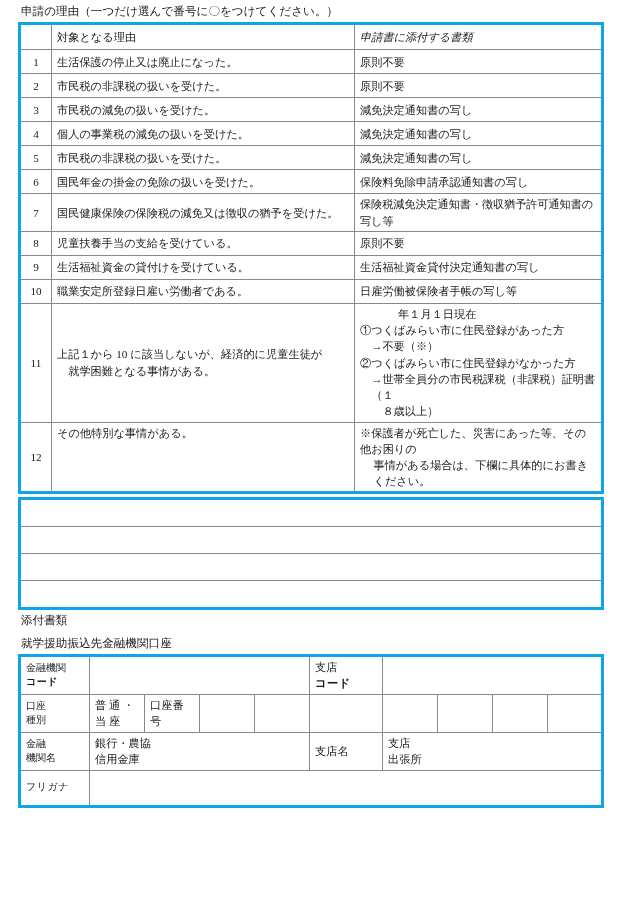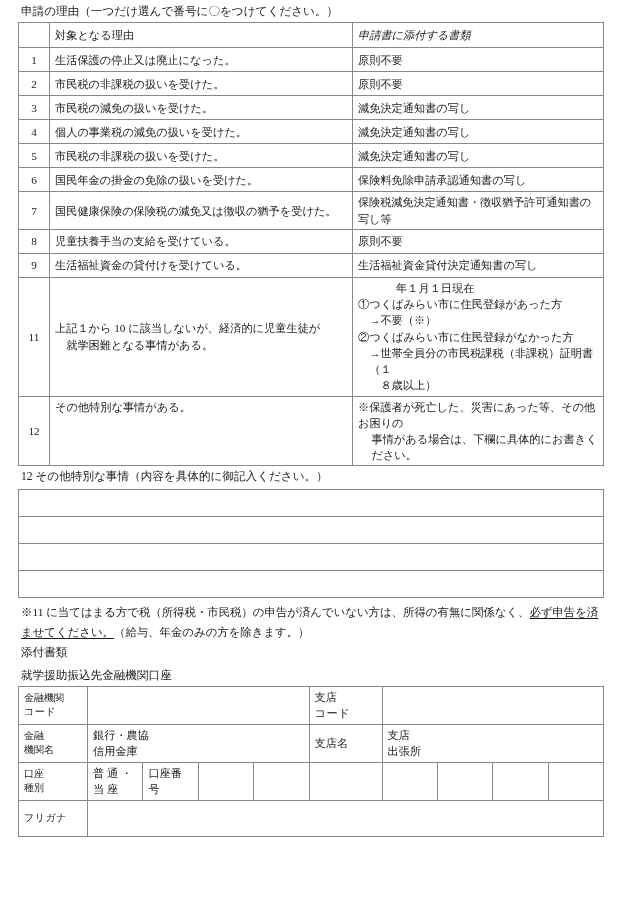--- a/index.html
+++ b/index.html
@@ -39,21 +39,21 @@
   table.bordered td, table.bordered th {
     border: 1px solid #888888;
     padding: 2px 5px;
     vertical-align: middle;
     font-weight: normal;
     text-align: left;
     font-size: 11.2px;
     line-height: 1.45;
   }
   table.bordered {
-    border: 1px solid #0ea5e9;
+    border: 3px solid #0ea5e9;
   }
 
   
   .reason-table td {
     height: 19px;
   }
   .reason-table .col-num {
     width: 26px;
     text-align: center;
     padding: 2px 2px;
@@ -120,21 +120,21 @@
     padding: 1px 3px;
     line-height: 1.5;
   }
   .bank-table .lbl {
     width: 58px;
     font-size: 10px;
   }
   .bank-table .two-line { line-height: 1.45; }
   .bank-table .rowh { height: 38px; }
   .bank-table .rowh1 { height: 36px; }
-  .kana-sp { letter-spacing: 0.5px; }
+  .kana-sp { letter-spacing: 0.5px; font-weight: bold; }
   .bank-right {
     text-align: right;
     padding-right: 4px;
   }
   .bank-right .br2 { display: block; }
   .an-cell { width: 33px; }
   .acct-lbl { width: 72px; }
   .type-cell { width: 118px; }
   .branch-lbl { width: 62px; }
   .mt6 { margin-top: 5px; }
@@ -193,20 +193,25 @@
     <tr>
       <td class="col-num">8</td>
       <td>児童扶養手当の支給を受けている。</td>
       <td>原則不要</td>
     </tr>
     <tr>
       <td class="col-num">9</td>
       <td>生活福祉資金の貸付けを受けている。</td>
       <td>生活福祉資金貸付決定通知書の写し</td>
     </tr>
+    <tr>
+      <td class="col-num">10</td>
+      <td>職業安定所登録日雇い労働者である。</td>
+      <td>日雇労働被保険者手帳の写し等</td>
+    </tr>
 
     <tr>
       <td class="col-num reason-num-top">11</td>
       <td class="cell-multi">
         <span>上記１から 10 に該当しないが、経済的に児童生徒が</span>
         <span class="indent-1">就学困難となる事情がある。</span>
       </td>
       <td class="cell-multi">
         <span class="center-ind">年１月１日現在</span>
         <span>①つくばみらい市に住民登録があった方</span>
@@ -221,40 +226,38 @@
       <td class="col-num reason-num-top">12</td>
       <td class="cell-multi" style="vertical-align:top;">その他特別な事情がある。</td>
       <td class="note-cell">
         <span>※保護者が死亡した、災害にあった等、その他お困りの</span>
         <span class="nc2">事情がある場合は、下欄に具体的にお書きください。</span>
       </td>
     </tr>
   </tbody>
     </table>
 
-  <div class="line-label mt3">12 その他特別な事情（内容を具体的に御記入ください。）</div>
 
   <table class="bordered freebox">
     <tbody>
         <tr>
           <td>&nbsp;</td>
         </tr>
     <tr>
           <td>&nbsp;</td>
         </tr>
     <tr>
           <td>&nbsp;</td>
         </tr>
     <tr>
           <td>&nbsp;</td>
         </tr>
   </tbody>
     </table>
 
-  <p class="para"><span>※11 に当てはまる方で税（所得税・市民税）の申告が済んでいない方は、所得の有無に関係なく、</span><u>必ず申告を済</u><u>ませてください。</u><span>（給与、年金のみの方を除きます。）</span></p>
 
   <div class="line-label mt3">添付書類</div>
 
 
   <div class="line-label mt6">就学援助振込先金融機関口座</div>
 
   <table class="bordered bank-table">
     <tbody>
         <tr class="rowh1">
       <td class="lbl two-line">
@@ -264,50 +267,50 @@
       <td colspan="4">&nbsp;</td>
       <td class="branch-lbl two-line">
         <span>支店</span><br>
         <span class="kana-sp">コード</span>
       </td>
       <td colspan="4">&nbsp;</td>
     </tr>
 
     <tr class="rowh">
       <td class="lbl two-line">
+        <span>口座</span><br>
+        <span>種別</span>
+      </td>
+      <td class="type-cell">普 通 ・ 当 座</td>
+      <td class="acct-lbl">口座番号</td>
+      <td class="an-cell">&nbsp;</td>
+      <td class="an-cell">&nbsp;</td>
+      <td class="an-cell">&nbsp;</td>
+      <td class="an-cell">&nbsp;</td>
+      <td class="an-cell">&nbsp;</td>
+      <td class="an-cell">&nbsp;</td>
+      <td class="an-cell">&nbsp;</td>
+    </tr>
+
+    <tr class="rowh">
+      <td class="lbl two-line">
         <span>金融</span><br>
         <span>機関名</span>
       </td>
       <td colspan="4" class="bank-right">
         <span class="br2">銀行・農協</span>
         <span class="br2">信用金庫</span>
       </td>
       <td class="branch-lbl">支店名</td>
       <td colspan="4" class="bank-right">
         <span class="br2">支店</span>
         <span class="br2">出張所</span>
       </td>
     </tr>
 
-    <tr class="rowh">
-      <td class="lbl two-line">
-        <span>口座</span><br>
-        <span>種別</span>
-      </td>
-      <td class="type-cell">普 通 ・ 当 座</td>
-      <td class="acct-lbl">口座番号</td>
-      <td class="an-cell">&nbsp;</td>
-      <td class="an-cell">&nbsp;</td>
-      <td class="an-cell">&nbsp;</td>
-      <td class="an-cell">&nbsp;</td>
-      <td class="an-cell">&nbsp;</td>
-      <td class="an-cell">&nbsp;</td>
-      <td class="an-cell">&nbsp;</td>
-    </tr>
-
     <tr class="rowh1">
       <td class="lbl kana-sp">フリガナ</td>
       <td colspan="9">&nbsp;</td>
     </tr>
 
   </tbody>
     </table>
 
 </div>
 

